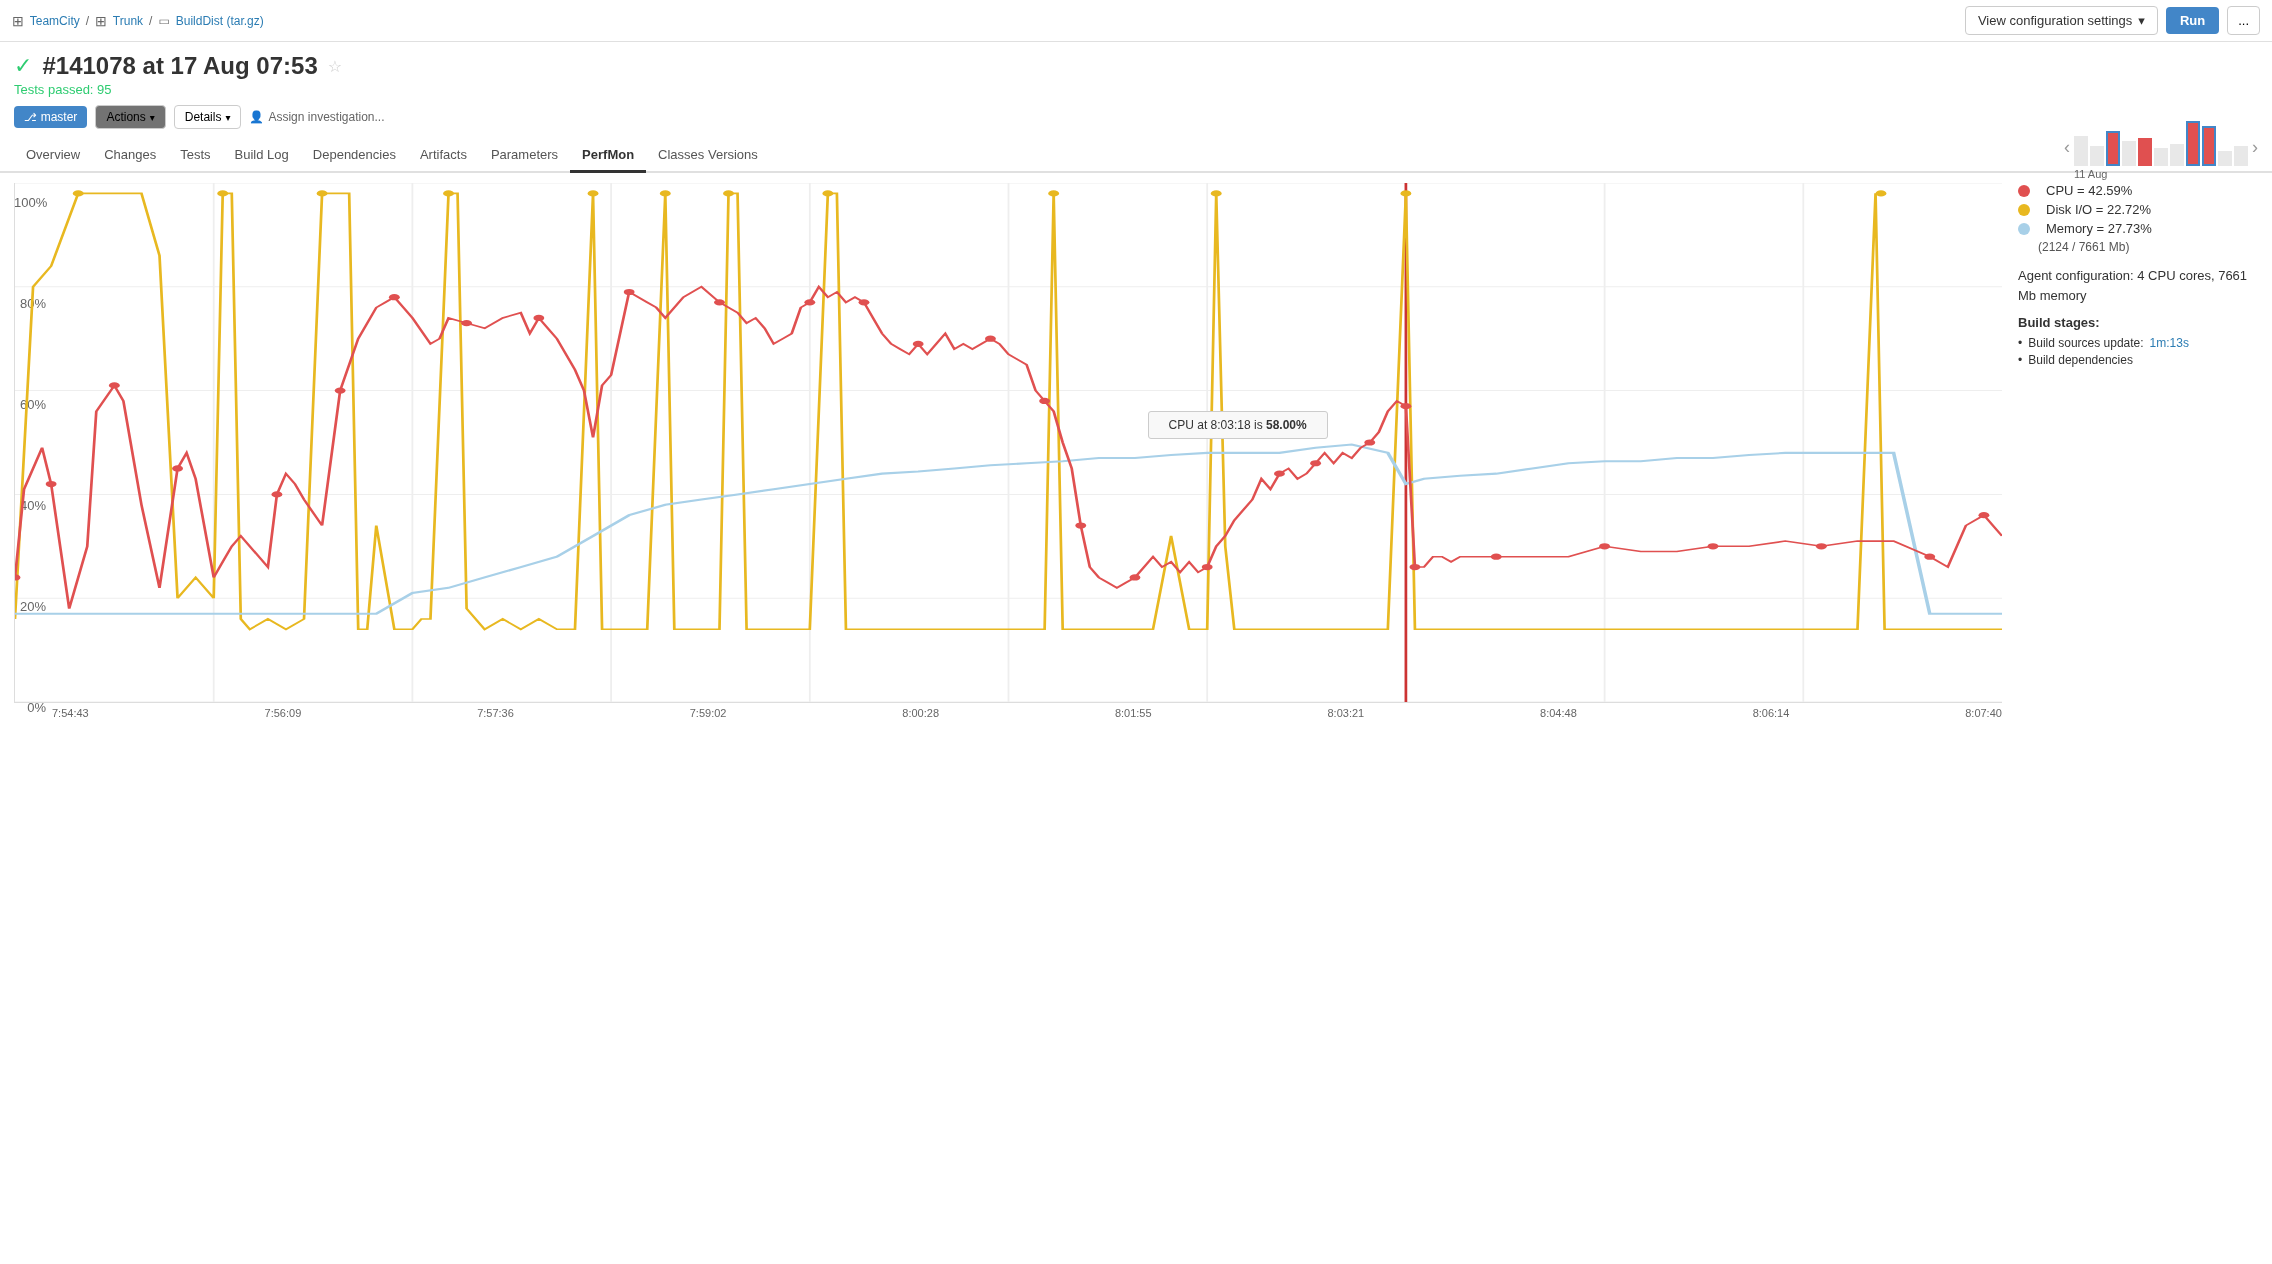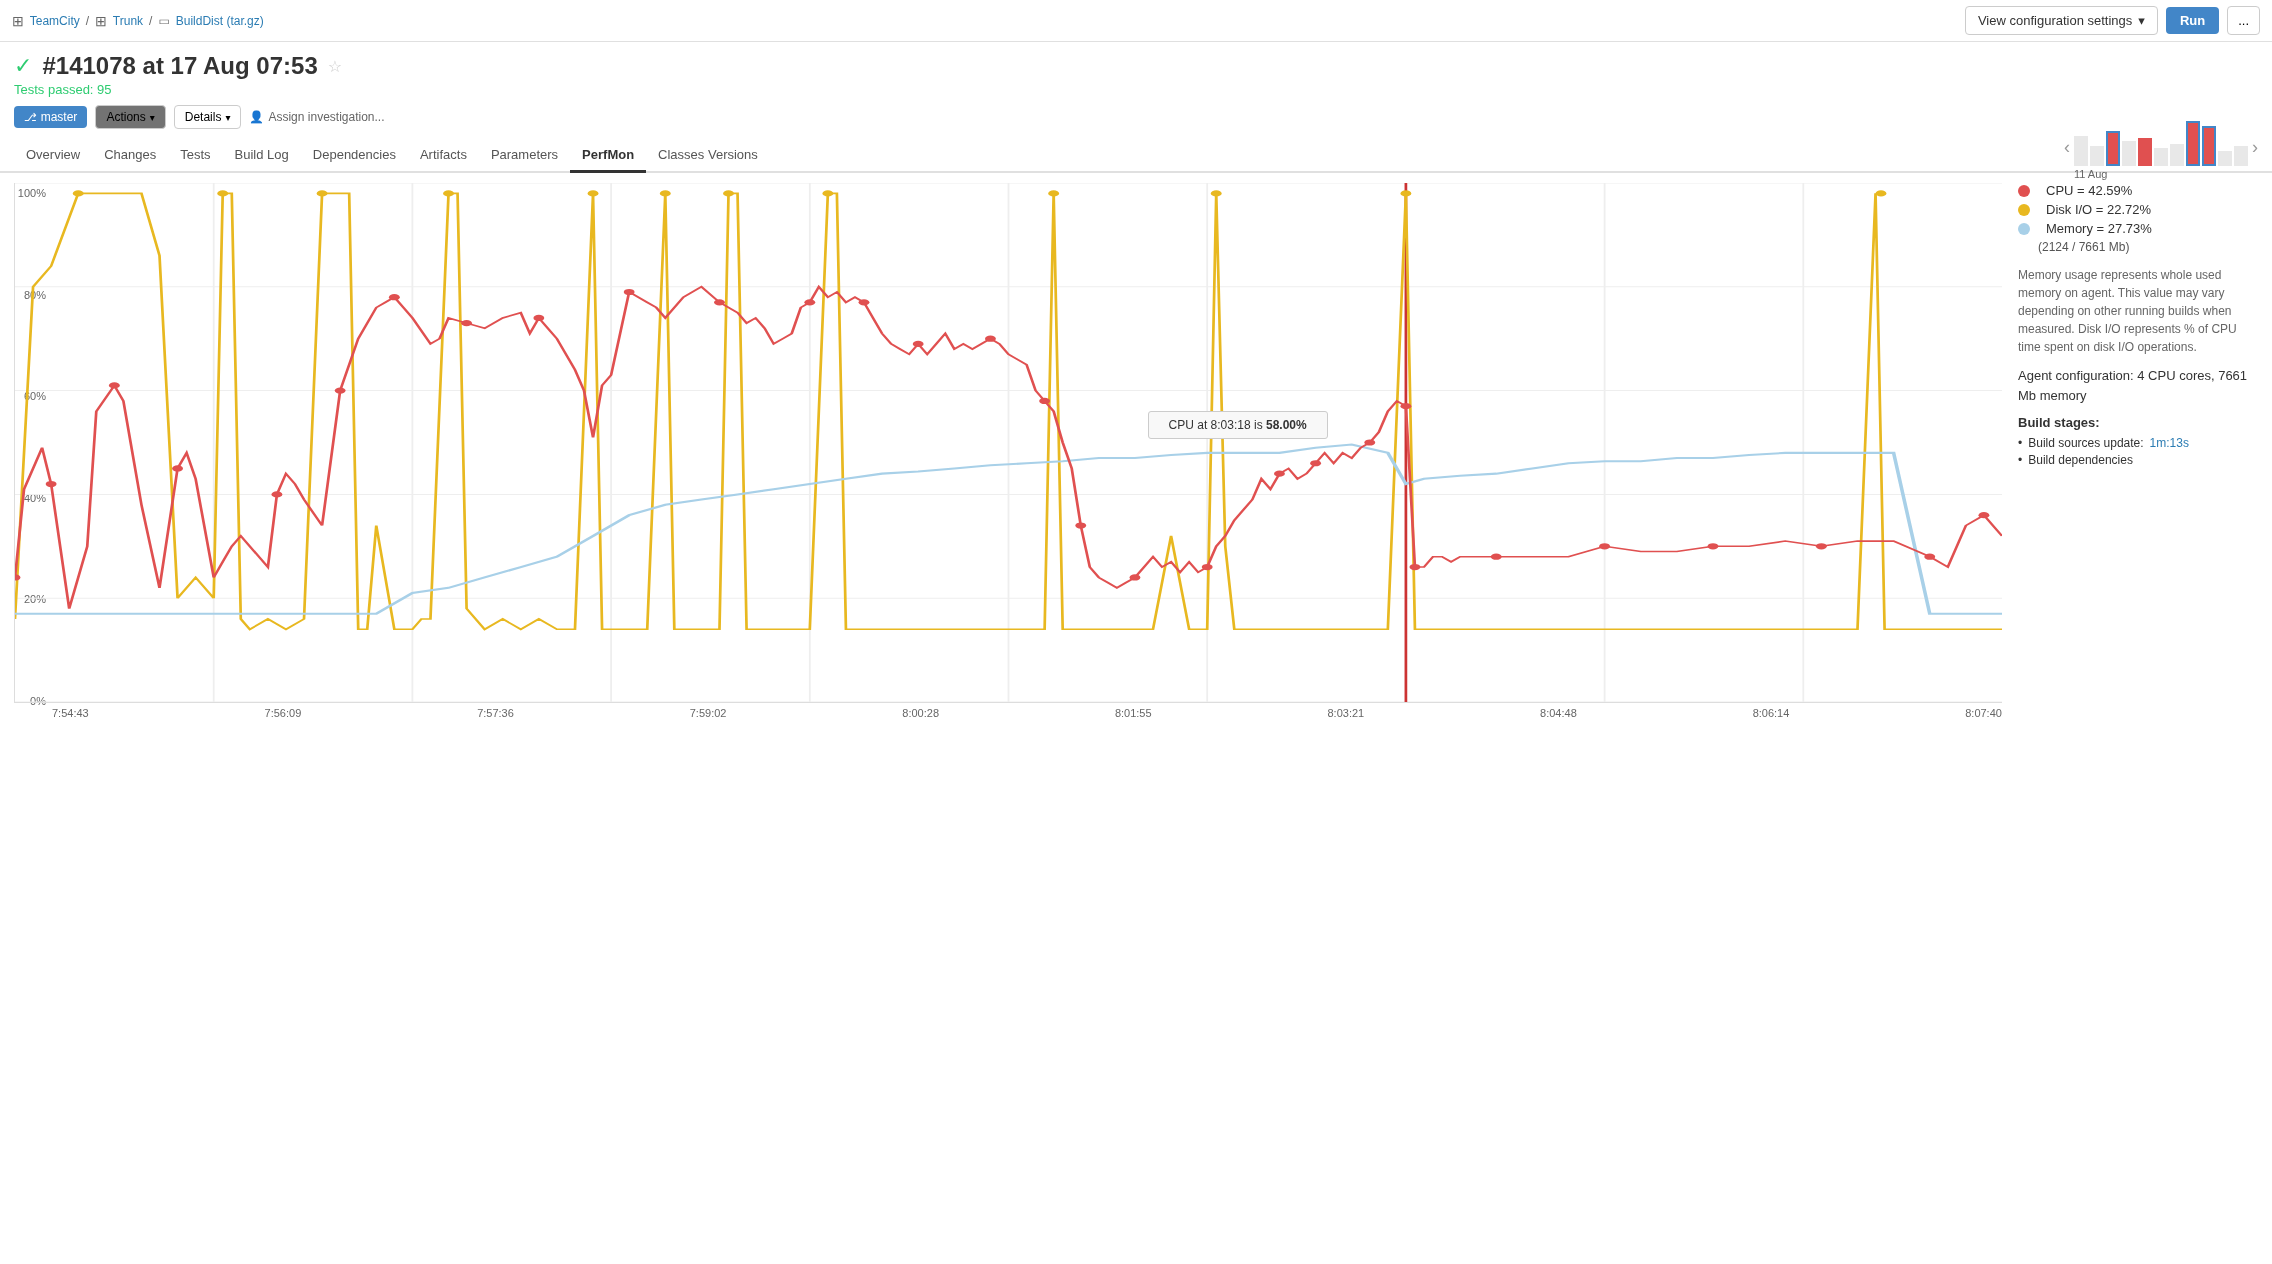--- a/index.html
+++ b/index.html
@@ -31,21 +31,21 @@
     .mini-nav { font-size: 18px; color: #999; cursor: pointer; }
 
     .nav-tabs { display: flex; border-bottom: 2px solid #e0e0e0; padding: 0 14px; margin-top: 4px; }
     .nav-tab { padding: 8px 12px; font-size: 13px; color: #555; cursor: pointer; border-bottom: 3px solid transparent; margin-bottom: -2px; text-decoration: none; }
     .nav-tab.active { color: #333; font-weight: 700; border-bottom: 3px solid #333; }
 
     .main-content { display: flex; padding: 10px 14px; gap: 16px; height: calc(100vh - 200px); }
     
     .chart-area { flex: 1; min-width: 0; position: relative; }
     
-    .y-axis-labels { position: absolute; left: 0; top: 4px; height: 100%; display: flex; flex-direction: column; justify-content: space-between; font-size: 11px; color: #666; padding-right: 6px; width: 38px; text-align: right; }
+    .y-axis-labels { position: absolute; left: 0; top: 12px; height: 100%; display: flex; flex-direction: column; justify-content: space-between; font-size: 13px; color: #666; padding-right: 6px; width: 38px; text-align: right; }
     .x-axis-labels { display: flex; justify-content: space-between; padding: 4px 0 0 38px; font-size: 11px; color: #666; }
     
     .tooltip-box { position: absolute; background: #f8f8f8; border: 1px solid #ccc; border-radius: 3px; padding: 6px 20px; font-size: 12px; pointer-events: none; white-space: nowrap; }
     .tooltip-bold { font-weight: 700; }
 
     .sidebar { width: 240px; flex-shrink: 0; font-size: 13px; }
     .legend { margin-bottom: 12px; }
     .legend-item { display: flex; align-items: center; gap: 16px; margin-bottom: 4px; font-size: 13px; }
     .legend-dot { width: 12px; height: 12px; border-radius: 50%; flex-shrink: 0; }
     .legend-dot.cpu { background: #e05050; }
@@ -324,21 +324,20 @@
         <span class="legend-dot disk"></span>
         <span>Disk I/O = 22.72%</span>
       </div>
       <div class="legend-item">
         <span class="legend-dot memory"></span>
         <span>Memory = 27.73%</span>
       </div>
       <div style="margin-left:20px;font-size:12px;color:#555;">(2124 / 7661 Mb)</div>
     </div>
 
-    <div class="sidebar-text">Memory usage represents whole used memory on agent. This value may vary depending on other running builds when measured. Disk I/O represents % of CPU time spent on disk I/O operations.</div>
 
     <div class="sidebar-config">Agent configuration: 4 CPU cores, 7661 Mb memory</div>
 
     <div class="sidebar-stages">
       <div class="stages-title">Build stages:</div>
       <div class="stage-item">
         <span class="stage-bullet">•</span>
         <span>Build sources update: </span>
         <a href="#" class="stage-link">1m:13s</a>
       </div>

